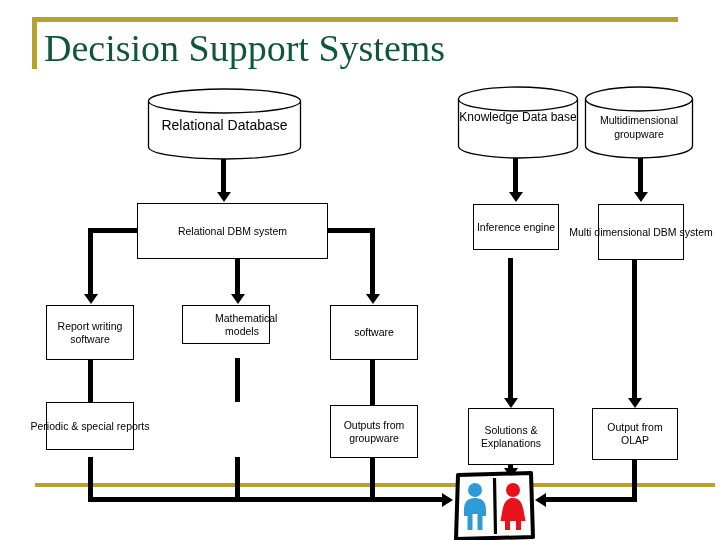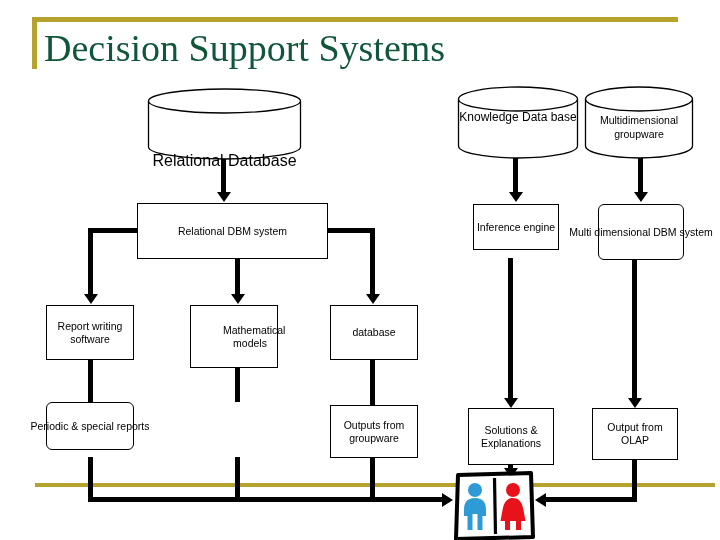--- a/index.html
+++ b/index.html
@@ -56,21 +56,20 @@
     justify-content: center;
     text-align: center;
     color: #000000;
     font-size: 10.5px;
     line-height: 13px;
     z-index: 5;
   }
   .box span { display: block; width: 100%; }
   .box.overflow {
     overflow: visible;
-    border-radius: 6px;
   }
   .box.overflow span {
     white-space: nowrap;
     width: auto;
   }
 
   
   .cyl {
     position: absolute;
     z-index: 5;
@@ -193,21 +192,21 @@
 
   <div class="ln" style="left:632px; top:459px; width:5px; height:43px;"></div>
   <div class="ln" style="left:546px; top:497px; width:91px; height:5px;"></div>
   <div class="arrow-l" style="left:535px; top:492.5px;"></div>
 
   <div class="cyl" style="left:147px; top:88px; width:155px; height:72px;">
     <svg width="155" height="72" viewBox="0 0 155 72" aria-hidden="true">
       <path d="M1.5,13 L1.5,59 A76,12 0 0 0 153.5,59 L153.5,13" fill="#ffffff" stroke="#000000" stroke-width="1.3"></path>
       <ellipse cx="77.5" cy="13" rx="76" ry="12" fill="#ffffff" stroke="#000000" stroke-width="1.3"></ellipse>
     </svg>
-    <div class="cyl-label" style="top:30px; font-size:16px;margin-top:36px;">Relational Database</div>
+    <div class="cyl-label" style="top:30px; font-size:14px;">Relational Database</div>
   </div>
 
   <div class="cyl" style="left:457px; top:86px; width:122px; height:74px;">
     <svg width="122" height="74" viewBox="0 0 122 74" aria-hidden="true">
       <path d="M1.5,13 L1.5,60 A59.5,12 0 0 0 120.5,60 L120.5,13" fill="#ffffff" stroke="#000000" stroke-width="1.3"></path>
       <ellipse cx="61" cy="13" rx="59.5" ry="12" fill="#ffffff" stroke="#000000" stroke-width="1.3"></ellipse>
     </svg>
     <div class="cyl-label" style="top:23px; font-size:12px; line-height:16px;">Knowledge Data base</div>
   </div>
 
@@ -228,26 +227,26 @@
   </div>
 
   <div class="box overflow" style="left:598px; top:204px; width:86px; height:56px;">
     <span>Multi dimensional DBM system</span>
   </div>
 
   <div class="box" style="left:46px; top:305px; width:88px; height:55px;">
     <span>Report writing software</span>
   </div>
 
-  <div class="box" style="left:190px; top:305px; width:88px; height:63px;padding-left:32px;">
+  <div class="box" style="left:182px; top:305px; width:88px; height:39px;padding-left:32px;">
     <span>Mathematical models</span>
   </div>
 
   <div class="box" style="left:330px; top:305px; width:88px; height:55px;">
-    <span>database</span>
+    <span>software</span>
   </div>
 
   <div class="box overflow" style="left:46px; top:402px; width:88px; height:48px;">
     <span>Periodic &amp; special reports</span>
   </div>
 
 
   <div class="box" style="left:330px; top:405px; width:88px; height:53px;">
     <span>Outputs from groupware</span>
   </div>

